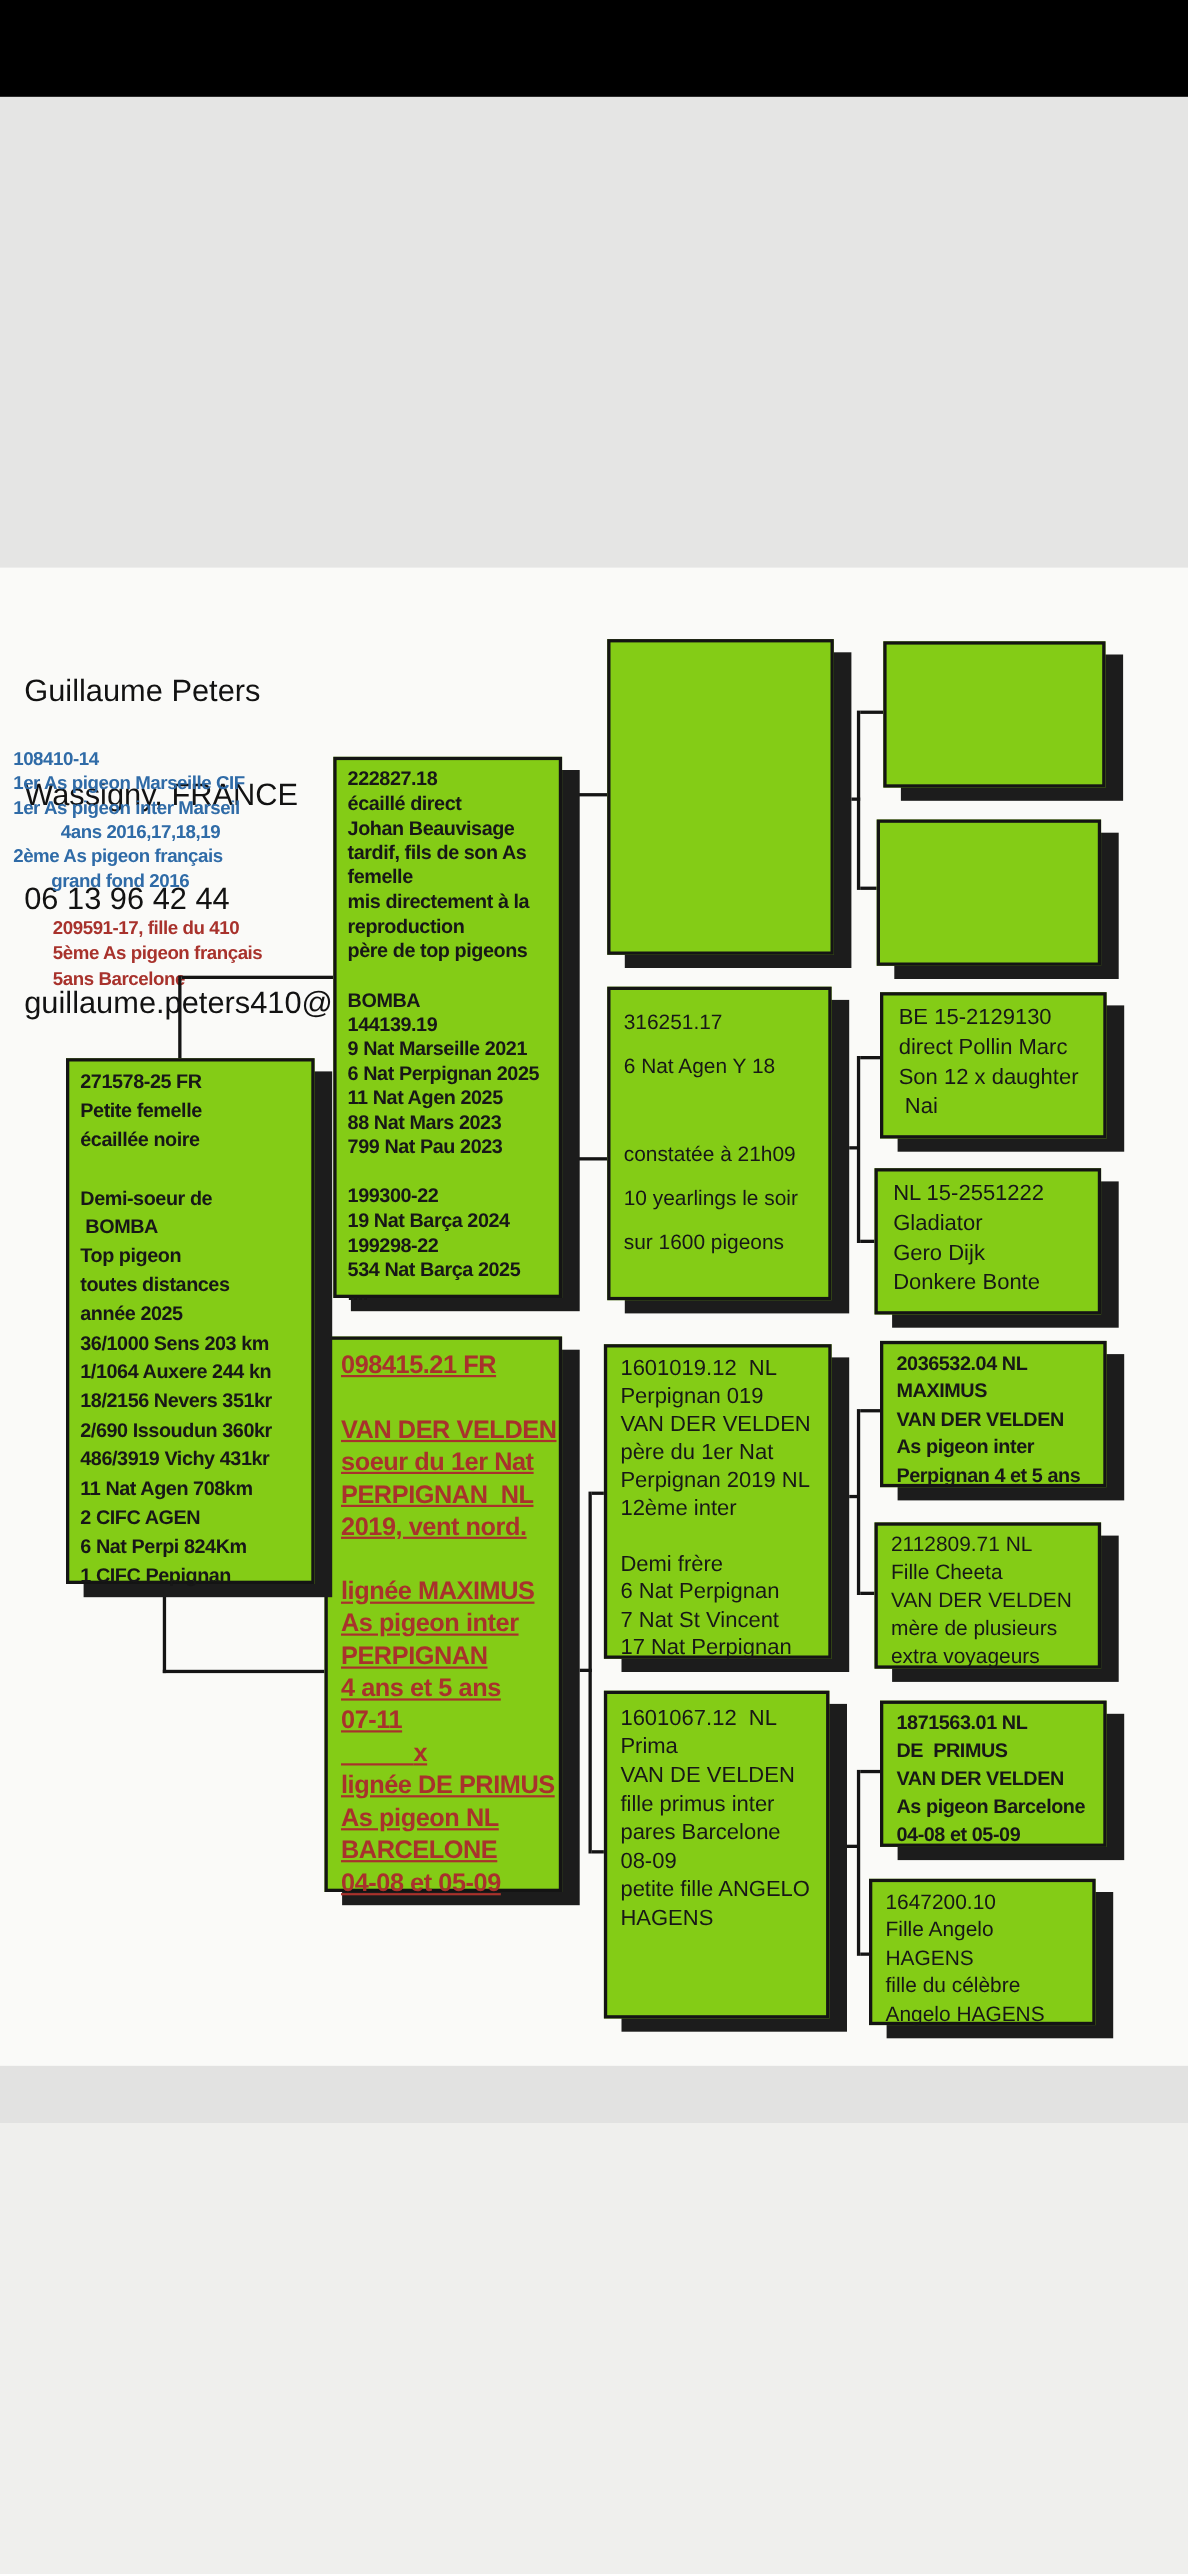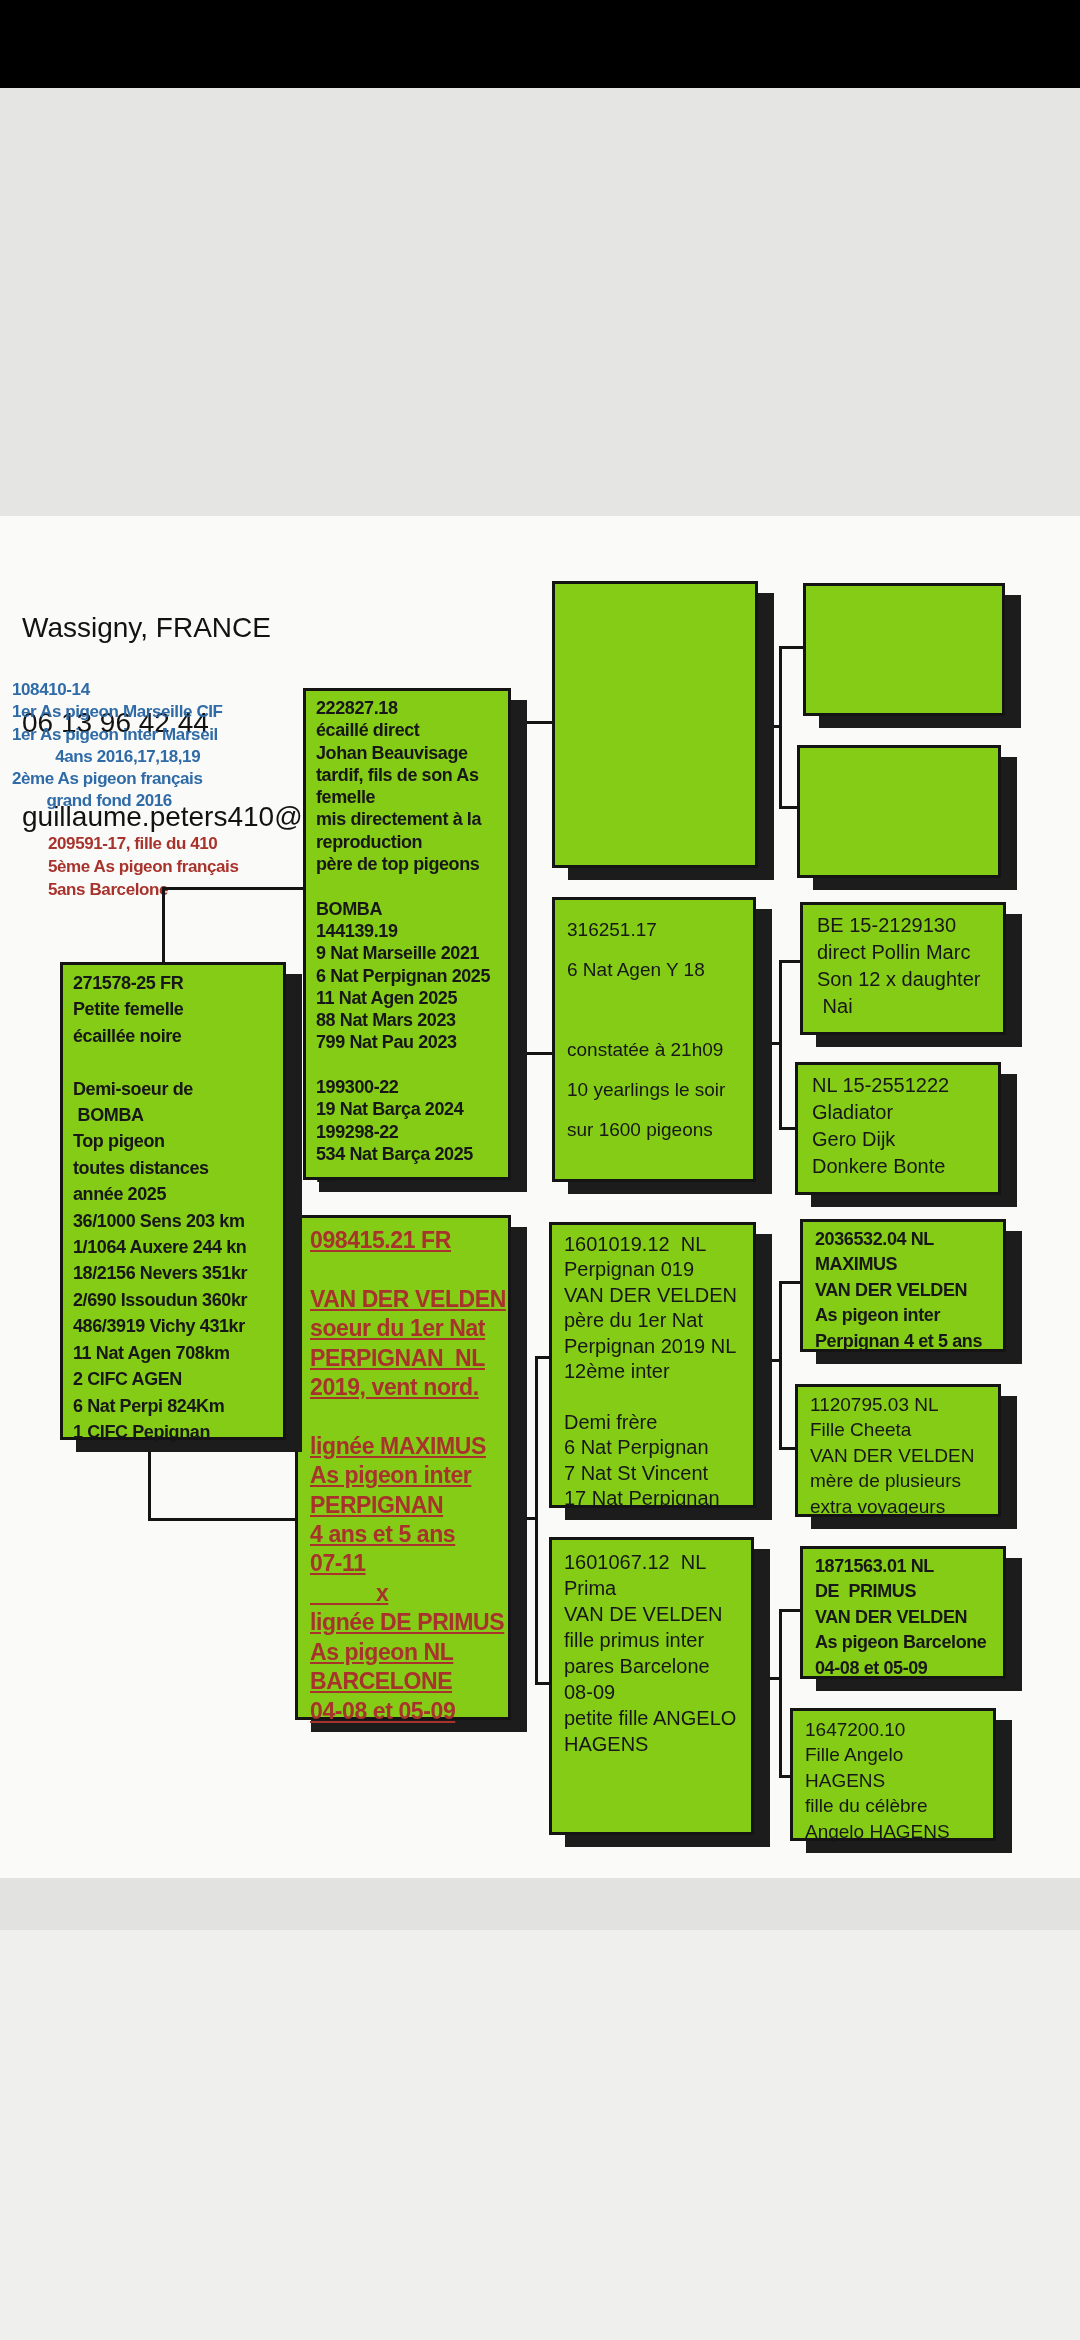--- a/index.html
+++ b/index.html
@@ -26,20 +26,21 @@
 
 <div id="screen">
 
   <div id="status-bar" class="band"></div>
   <div id="band-below" class="band"></div>
   <div id="band-bottom" class="band"></div>
 
   <div id="paper" class="band">
 
     <div class="txtblock" style="left:22px;top:33px;font-size:28px;line-height:31.5px;color:#121212;">
+      <div>Guillaume Peters</div>
       <div>Wassigny, FRANCE</div>
       <div>06 13 96 42 44</div>
       <div>guillaume.peters410@gmail.com</div>
     </div>
 
     <div class="txtblock semibold" style="left:12px;top:163px;font-size:17px;line-height:22.3px;color:#2f6ba7;">108410-14
 1er As pigeon Marseille CIF
 1er As pigeon inter Marseil
           4ans 2016,17,18,19
 2ème As pigeon français
@@ -179,21 +180,21 @@
 Gladiator
 Gero Dijk
 Donkere Bonte</div>
 
     <div class="box semibold" style="left:800px;top:703px;width:206px;height:133px;padding:5px 0 0 12px;font-size:18px;line-height:25.4px;">2036532.04 NL
 MAXIMUS
 VAN DER VELDEN
 As pigeon inter
 Perpignan 4 et 5 ans</div>
 
-    <div class="box" style="left:795px;top:868px;width:206px;height:133px;padding:5px 2px 0 12px;font-size:19px;line-height:25.4px;">1120795.03 NL
+    <div class="box" style="left:795px;top:868px;width:206px;height:133px;padding:5px 2px 0 12px;font-size:19px;line-height:25.4px;">2112809.71 NL
 Fille Cheeta
 VAN DER VELDEN
 mère de plusieurs
 extra voyageurs</div>
 
     <div class="box semibold" style="left:800px;top:1030px;width:206px;height:133px;padding:5px 0 0 12px;font-size:18px;line-height:25.4px;">1871563.01 NL
 DE  PRIMUS
 VAN DER VELDEN
 As pigeon Barcelone
 04-08 et 05-09</div>

